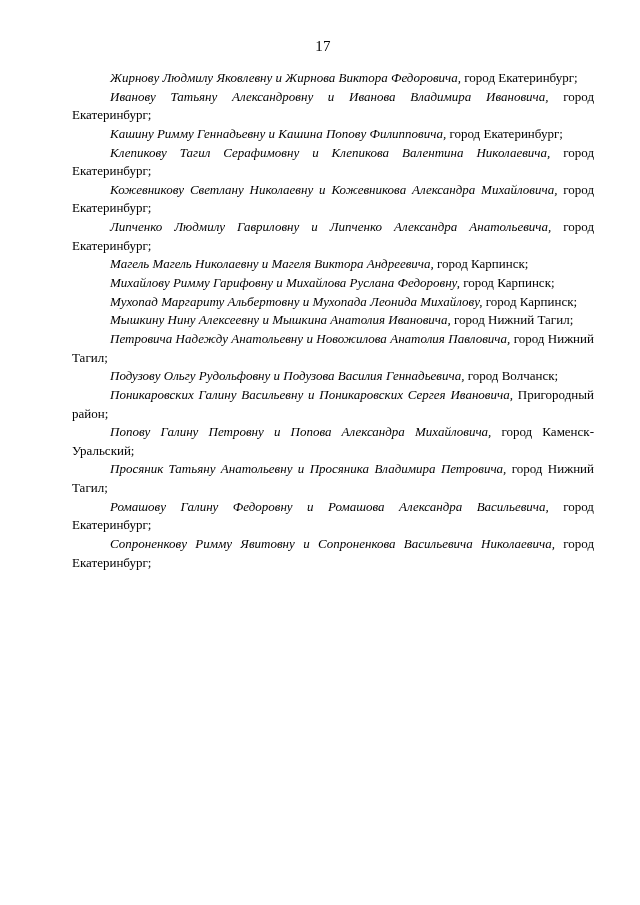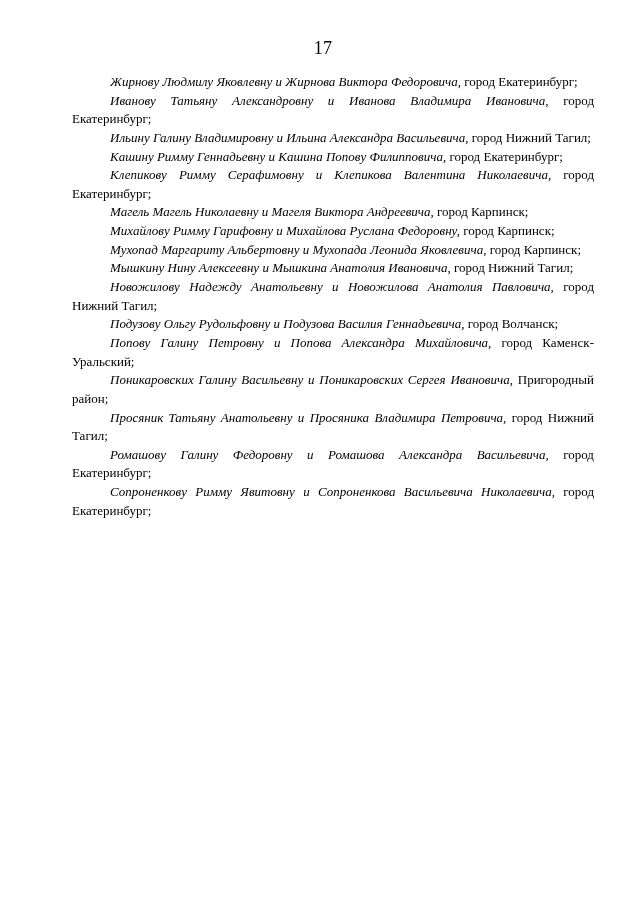--- a/index.html
+++ b/index.html
@@ -15,21 +15,21 @@
   }
   .page {
     position: relative;
     width: 640px;
     height: 905px;
     box-sizing: border-box;
     padding: 38px 22px 0 72px;
   }
   .page-number {
     text-align: center;
-    font-size: 18px;
+    font-size: 15px;
     margin: 0 0 14px 0;
     padding-right: 44px;
     letter-spacing: 0.2px;
   }
   .body-text p {
     margin: 0;
     font-size: 13px;
     line-height: 1.435;
     text-align: justify;
     text-justify: inter-word;
@@ -47,29 +47,30 @@
 <body>
 
 <div class="page">
 
   <div class="page-number">17</div>
 
   <div class="body-text">
 
     <p><span class="nm">Жирнову Людмилу Яковлевну и Жирнова Виктора Федоровича,</span><span class="pl"> город Екатеринбург;</span></p>
     <p><span class="nm">Иванову Татьяну Александровну и Иванова Владимира Ивановича,</span><span class="pl"> город Екатеринбург;</span></p>
-    <p><span class="nm">Ильину Галину Владимировну и Ильина Александра Васильевича,</span><span class="pl"> город Нижний Тагил;</span></p>
     <p><span class="nm">Кашину Римму Геннадьевну и Кашина Попову Филипповича,</span><span class="pl"> город Екатеринбург;</span></p>
-    <p><span class="nm">Клепикову Римму Серафимовну и Клепикова Валентина Николаевича,</span><span class="pl"> город Екатеринбург;</span></p>
+    <p><span class="nm">Клепикову Тагил Серафимовну и Клепикова Валентина Николаевича,</span><span class="pl"> город Екатеринбург;</span></p>
+    <p><span class="nm">Кожевникову Светлану Николаевну и Кожевникова Александра Михайловича,</span><span class="pl"> город Екатеринбург;</span></p>
+    <p><span class="nm">Липченко Людмилу Гавриловну и Липченко Александра Анатольевича,</span><span class="pl"> город Екатеринбург;</span></p>
     <p><span class="nm">Магель Магель Николаевну и Магеля Виктора Андреевича,</span><span class="pl"> город Карпинск;</span></p>
     <p><span class="nm">Михайлову Римму Гарифовну и Михайлова Руслана Федоровну,</span><span class="pl"> город Карпинск;</span></p>
-    <p><span class="nm">Мухопад Маргариту Альбертовну и Мухопада Леонида Яковлевича,</span><span class="pl"> город Карпинск;</span></p>
+    <p><span class="nm">Мухопад Маргариту Альбертовну и Мухопада Леонида Михайлову,</span><span class="pl"> город Карпинск;</span></p>
     <p><span class="nm">Мышкину Нину Алексеевну и Мышкина Анатолия Ивановича,</span><span class="pl"> город Нижний Тагил;</span></p>
-    <p><span class="nm">Новожилову Надежду Анатольевну и Новожилова Анатолия Павловича,</span><span class="pl"> город Нижний Тагил;</span></p>
+    <p><span class="nm">Петровича Надежду Анатольевну и Новожилова Анатолия Павловича,</span><span class="pl"> город Нижний Тагил;</span></p>
     <p><span class="nm">Подузову Ольгу Рудольфовну и Подузова Василия Геннадьевича,</span><span class="pl"> город Волчанск;</span></p>
+    <p><span class="nm">Поникаровских Галину Васильевну и Поникаровских Сергея Ивановича,</span><span class="pl"> Пригородный район;</span></p>
     <p><span class="nm">Попову Галину Петровну и Попова Александра Михайловича,</span><span class="pl"> город Каменск-Уральский;</span></p>
-    <p><span class="nm">Поникаровских Галину Васильевну и Поникаровских Сергея Ивановича,</span><span class="pl"> Пригородный район;</span></p>
     <p><span class="nm">Просяник Татьяну Анатольевну и Просяника Владимира Петровича,</span><span class="pl"> город Нижний Тагил;</span></p>
     <p><span class="nm">Ромашову Галину Федоровну и Ромашова Александра Васильевича,</span><span class="pl"> город Екатеринбург;</span></p>
     <p><span class="nm">Сопроненкову Римму Явитовну и Сопроненкова Васильевича Николаевича,</span><span class="pl"> город Екатеринбург;</span></p>
 
   </div>
 </div>
 
 </body></html>

